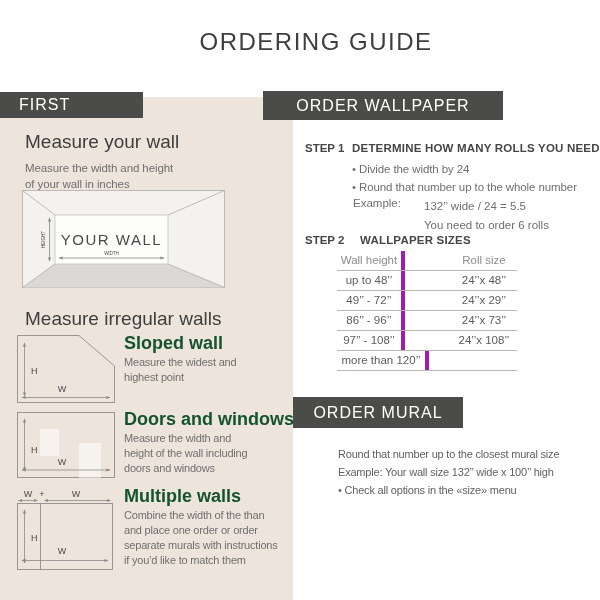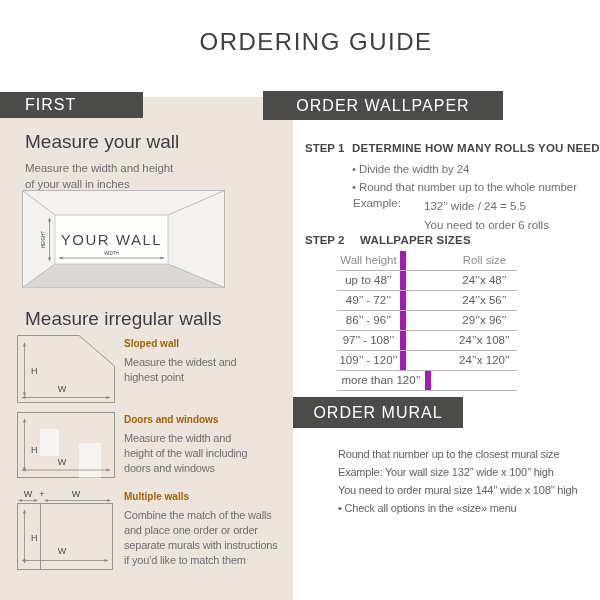--- a/index.html
+++ b/index.html
@@ -6,56 +6,56 @@
   .page{position:relative;width:600px;height:600px;background:#ffffff;
         font-family:"Liberation Sans",sans-serif;overflow:hidden;color:#3e3e3e;}
 
   .title{position:absolute;top:28px;left:0;width:600px;text-align:center;
          font-size:24px;letter-spacing:1.5px;color:#3e3e3e;padding-left:16px;}
 
   .panel{position:absolute;left:0;top:97px;width:293px;height:503px;background:#ede5dc;}
 
   .bar{position:absolute;background:#4b4b49;color:#ffffff;}
   .bar-first{left:0;top:92px;width:143px;height:26px;line-height:26px;
-             padding-left:25px;font-size:16px;letter-spacing:1px;box-sizing:border-box;}
+             padding-left:19px;font-size:16px;letter-spacing:1px;box-sizing:border-box;}
   .bar-wallpaper{left:263px;top:91px;width:240px;height:29px;line-height:29px;
                  text-align:center;font-size:16px;letter-spacing:1px;}
   .bar-mural{left:293px;top:397px;width:170px;height:31px;line-height:31px;
              text-align:center;font-size:16px;letter-spacing:1px;}
 
   .h2{position:absolute;font-size:19px;color:#3e3e3e;}
   .h2-wall{left:25px;top:131px;}
   .h2-irregular{left:25px;top:308px;}
   .sub{position:absolute;left:25px;top:160px;font-size:11.5px;line-height:16px;
        color:#6f6f6f;letter-spacing:-0.1px;}
 
   .svg-wall{position:absolute;left:22px;top:190px;}
   .item-svg{position:absolute;left:17px;}
   .svg-sloped{top:335px;} .svg-doors{top:412px;} .svg-multi{top:488px;}
 
   .item-text{position:absolute;left:124px;color:#6f6f6f;font-size:11px;
              letter-spacing:-0.2px;line-height:15px;}
-  .item-title{font-size:10px;color:#a16207;font-weight:700;letter-spacing:0;
+  .item-title{font-size:18px;color:#14532d;font-weight:700;letter-spacing:0;
               margin-bottom:4px;}
   .text-sloped{top:336px;} .text-doors{top:412px;} .text-multi{top:489px;}
 
   .step-label{position:absolute;font-size:11.5px;font-weight:700;color:#464646;}
   .step-title{position:absolute;font-size:11.5px;font-weight:700;color:#464646;letter-spacing:0.2px;}
   .step1-label{left:305px;top:142px;} .step1-title{left:352px;top:142px;}
   .step2-label{left:305px;top:234px;text-align:right;} .step2-title{left:360px;top:234px;}
 
   .bullets{position:absolute;left:352px;top:160px;font-size:11.5px;color:#6f6f6f;
            line-height:18px;letter-spacing:-0.1px;}
   .example-label{position:absolute;left:353px;top:197px;font-size:11.5px;color:#6f6f6f;}
   .example-val{position:absolute;left:404px;top:197px;font-size:11.5px;color:#6f6f6f;line-height:19px;margin-left:20px;}
 
   .sizes-table{position:absolute;left:337px;top:251px;width:180px;font-size:11.5px;color:#5c5c5c;}
   .t-row{display:flex;border-bottom:1px solid #bab7b2;align-items:center;}
   .t-row-header{color:#8d8d8d;}
-  .cell1{width:88px;text-align:center;padding:3px 0 4px;border-right:6px solid #a21caf;
+  .cell1{width:88px;text-align:center;padding:3px 0 4px;border-right:4px solid #a21caf;
          align-self:stretch;display:flex;align-items:center;justify-content:center;}
   .cell2{width:91px;text-align:center;padding:3px 0 4px;margin-left:46px;}
 
   .mural-lines{position:absolute;left:338px;top:445px;font-size:11px;letter-spacing:-0.2px;
                color:#616161;line-height:18px;white-space:nowrap;}
 
   svg text{font-family:"Liberation Sans",sans-serif;fill:#4a4a4a;}
   .dim{stroke:#8a8a8a;stroke-width:0.8;}
   .outline{stroke:#8f8d8a;stroke-width:0.9;fill:none;}
 </style>
@@ -152,21 +152,21 @@
     <line class="dim" x1="27.5" y1="12.5" x2="93.5" y2="12.5" marker-start="url(#m4)" marker-end="url(#m4)"></line>
     <rect class="outline" x="0.5" y="15.5" width="95" height="66"></rect>
     <line x1="23.5" y1="15.5" x2="23.5" y2="81.5" stroke="#8f8d8a" stroke-width="0.9"></line>
     <line class="dim" x1="7.5" y1="22" x2="7.5" y2="75" marker-start="url(#m4)" marker-end="url(#m4)"></line>
     <text x="14" y="53" font-size="9">H</text>
     <text x="45" y="66" text-anchor="middle" font-size="9">W</text>
     <line class="dim" x1="5" y1="72.5" x2="91" y2="72.5" marker-start="url(#m4)" marker-end="url(#m4)"></line>
   </svg>
   <div class="item-text text-multi">
     <div class="item-title">Multiple walls</div>
-    <div>Combine the match of the walls</div>
+    <div>Combine the width of the than</div>
     <div>and place one order or order</div>
     <div>separate murals with instructions</div>
     <div>if you’d like to match them</div>
   </div>
 
   <div class="step-label step1-label">STEP 1</div>
   <div class="step-title step1-title">DETERMINE HOW MANY ROLLS YOU NEED</div>
 
   <div class="bullets">
     <div>• Divide the width by 24</div>
@@ -185,39 +185,34 @@
     <div class="t-row t-row-header">
       <div class="cell1">Wall height</div>
       <div class="cell2">Roll size</div>
     </div>
     <div class="t-row">
       <div class="cell1">up to 48’’</div>
       <div class="cell2">24’’x 48’’</div>
     </div>
     <div class="t-row">
       <div class="cell1">49’’ - 72’’</div>
-      <div class="cell2">24’’x 56’’</div>
+      <div class="cell2">24’’x 29’’</div>
     </div>
     <div class="t-row">
       <div class="cell1">86’’ - 96’’</div>
-      <div class="cell2">29’’x 96’’</div>
+      <div class="cell2">24’’x 73’’</div>
     </div>
     <div class="t-row">
       <div class="cell1">97’’ - 108’’</div>
       <div class="cell2">24’’x 108’’</div>
-    </div>
-    <div class="t-row">
-      <div class="cell1">109’’ - 120’’</div>
-      <div class="cell2">24’’x 120’’</div>
     </div>
     <div class="t-row">
       <div class="cell1">more than 120’’</div>
     </div>
   </div>
 
   <div class="mural-lines">
     <div>Round that number up to the closest mural size</div>
     <div>Example: Your wall size 132’’ wide x 100’’ high</div>
-    <div>You need to order mural size 144’’ wide x 108’’ high</div>
     <div>• Check all options in the «size» menu</div>
   </div>
 
 </div>
 
 </body></html>

